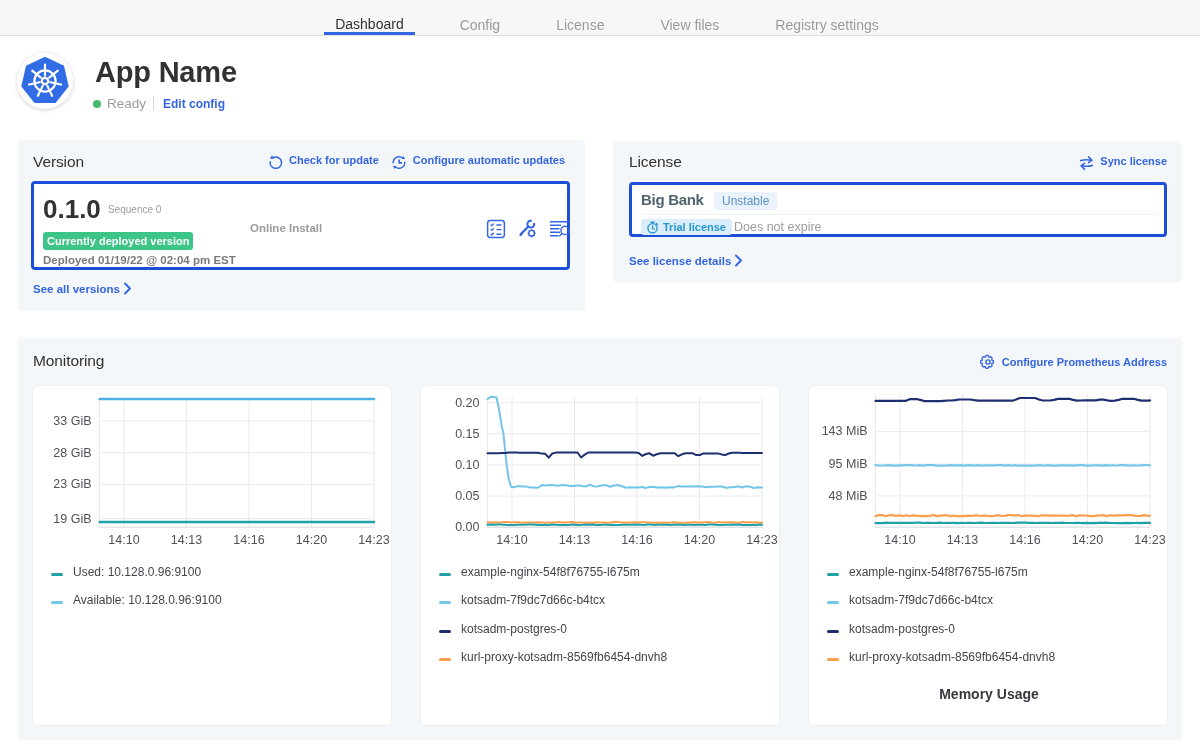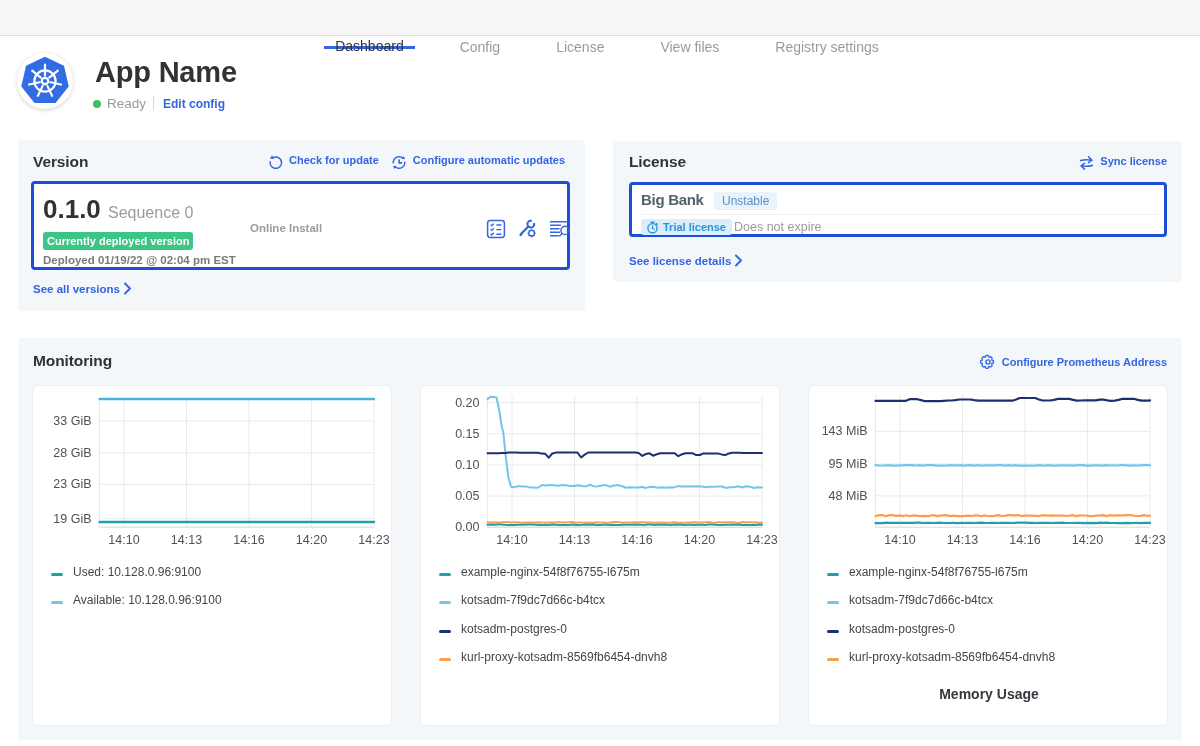--- a/index.html
+++ b/index.html
@@ -1,21 +1,21 @@
 <!DOCTYPE html>
 <html><head><meta charset="utf-8"><style>
 *{margin:0;padding:0;box-sizing:border-box}
 body{width:1200px;height:746px;font-family:"Liberation Sans",sans-serif;background:#fff;position:relative}
 .nav{position:absolute;left:0;top:0;width:1200px;height:36px;background:#f7f7f8;border-bottom:1px solid #dcdee1;display:flex;justify-content:center}
-.tab{font-size:14px;color:#9b9b9b;line-height:34px;padding:16px 11px;margin:14px 17px;white-space:nowrap}
+.tab{font-size:14px;color:#9b9b9b;line-height:34px;padding:8px 11px;margin:0 17px;white-space:nowrap}
 .tab.active{color:#323232;border-bottom:3px solid #3465e2;line-height:33px}
 .card{position:absolute;background:#f4f7f9;border-radius:4px}
 .inner{position:absolute;background:#fff;border:3px solid #1d4ed8;border-radius:4px}
 .link{color:#3465e2;font-weight:bold;font-size:11px;letter-spacing:0px;white-space:nowrap}
-.ttl{font-size:15.5px;font-weight:bold;color:#323232;letter-spacing:-0.1px}
+.ttl{font-size:15.5px;font-weight:normal;color:#323232;letter-spacing:-0.1px}
 .chartcard{position:absolute;top:47px;width:360px;height:341px;background:#fff;border:1px solid #edeff2;border-radius:6px}
 svg text{font-family:"Liberation Sans",sans-serif}
 </style></head><body>
 
 <div class="nav" style="padding-left:14px">
 <div class="tab active">Dashboard</div>
 <div class="tab">Config</div>
 <div class="tab">License</div>
 <div class="tab">View files</div>
 <div class="tab">Registry settings</div>
@@ -54,21 +54,21 @@
         <polyline points="2.40,9.21 2.42,8.55 2.50,7.90 2.65,7.26 2.88,6.64 3.16,6.05 3.51,5.49 3.92,4.97 4.38,4.50 4.89,4.08 5.44,3.72 6.03,3.42 6.64,3.19 7.28,3.02 7.93,2.93 8.59,2.90 9.25,2.95 9.90,3.06 10.53,3.25 11.14,3.50 11.72,3.82 12.26,4.19" stroke="#3465e2" stroke-width="1.55" fill="none" stroke-linecap="round"></polyline>
         <polyline points="14.60,8.79 14.58,9.45 14.50,10.10 14.35,10.74 14.12,11.36 13.84,11.95 13.49,12.51 13.08,13.03 12.62,13.50 12.11,13.92 11.56,14.28 10.97,14.58 10.36,14.81 9.72,14.98 9.07,15.07 8.41,15.10 7.75,15.05 7.10,14.94 6.47,14.75 5.86,14.50 5.28,14.18 4.74,13.81" stroke="#3465e2" stroke-width="1.55" fill="none" stroke-linecap="round"></polyline>
         <polygon points="14.9,5.6 13.4,2.1 11.1,5.1" fill="#3465e2"></polygon>
         <polygon points="2.1,12.4 3.6,15.9 5.9,12.9" fill="#3465e2"></polygon>
         <path d="M8.7 5.9V9.4H11.8" stroke="#3465e2" stroke-width="1.8" fill="none"></path>
       </svg>
       <span class="link" style="margin-left:5px">Configure automatic updates</span>
     </div>
   <div class="inner" style="left:13px;top:41px;width:539px;height:89px">
     <div style="position:absolute;left:9px;top:10px;font-size:26px;font-weight:bold;color:#323232">0.1.0</div>
-    <div style="position:absolute;left:74px;top:20px;font-size:16px;color:#9b9b9b">Sequence 0</div>
+    <div style="position:absolute;left:74px;top:20px;font-size:10px;color:#9b9b9b">Sequence 0</div>
     <div style="position:absolute;left:9px;top:48px;height:18px;background:#3cc586;border-radius:3px;color:#fff;font-size:11px;font-weight:bold;line-height:18px;padding:0 4px">Currently deployed version</div>
     <div style="position:absolute;left:9px;top:70px;font-size:11.5px;font-weight:bold;color:#7a7a7a">Deployed 01/19/22 @ 02:04 pm EST</div>
     <div style="position:absolute;left:216px;top:38px;font-size:11.5px;font-weight:bold;color:#9b9b9b">Online Install</div>
     <div style="position:absolute;left:452px;top:34px;display:flex;align-items:center;gap:11px">
         <svg width="20" height="20" viewBox="0 0 20 20" fill="none">
           <rect x="1.6" y="1.6" width="16.8" height="16.8" rx="2.6" stroke="#3465e2" stroke-width="1.5"></rect>
           <path d="M4.6 5.6l1.2 1.2 2-2.2" stroke="#3465e2" stroke-width="1.3"></path>
           <path d="M4.6 10.2l1.2 1.2 2-2.2" stroke="#3465e2" stroke-width="1.3"></path>
           <path d="M4.6 14.8l1.2 1.2 2-2.2" stroke="#3465e2" stroke-width="1.3"></path>
           <path d="M10.4 6h5M10.4 10.6h5M10.4 15.2h5" stroke="#3465e2" stroke-width="1.4"></path>

